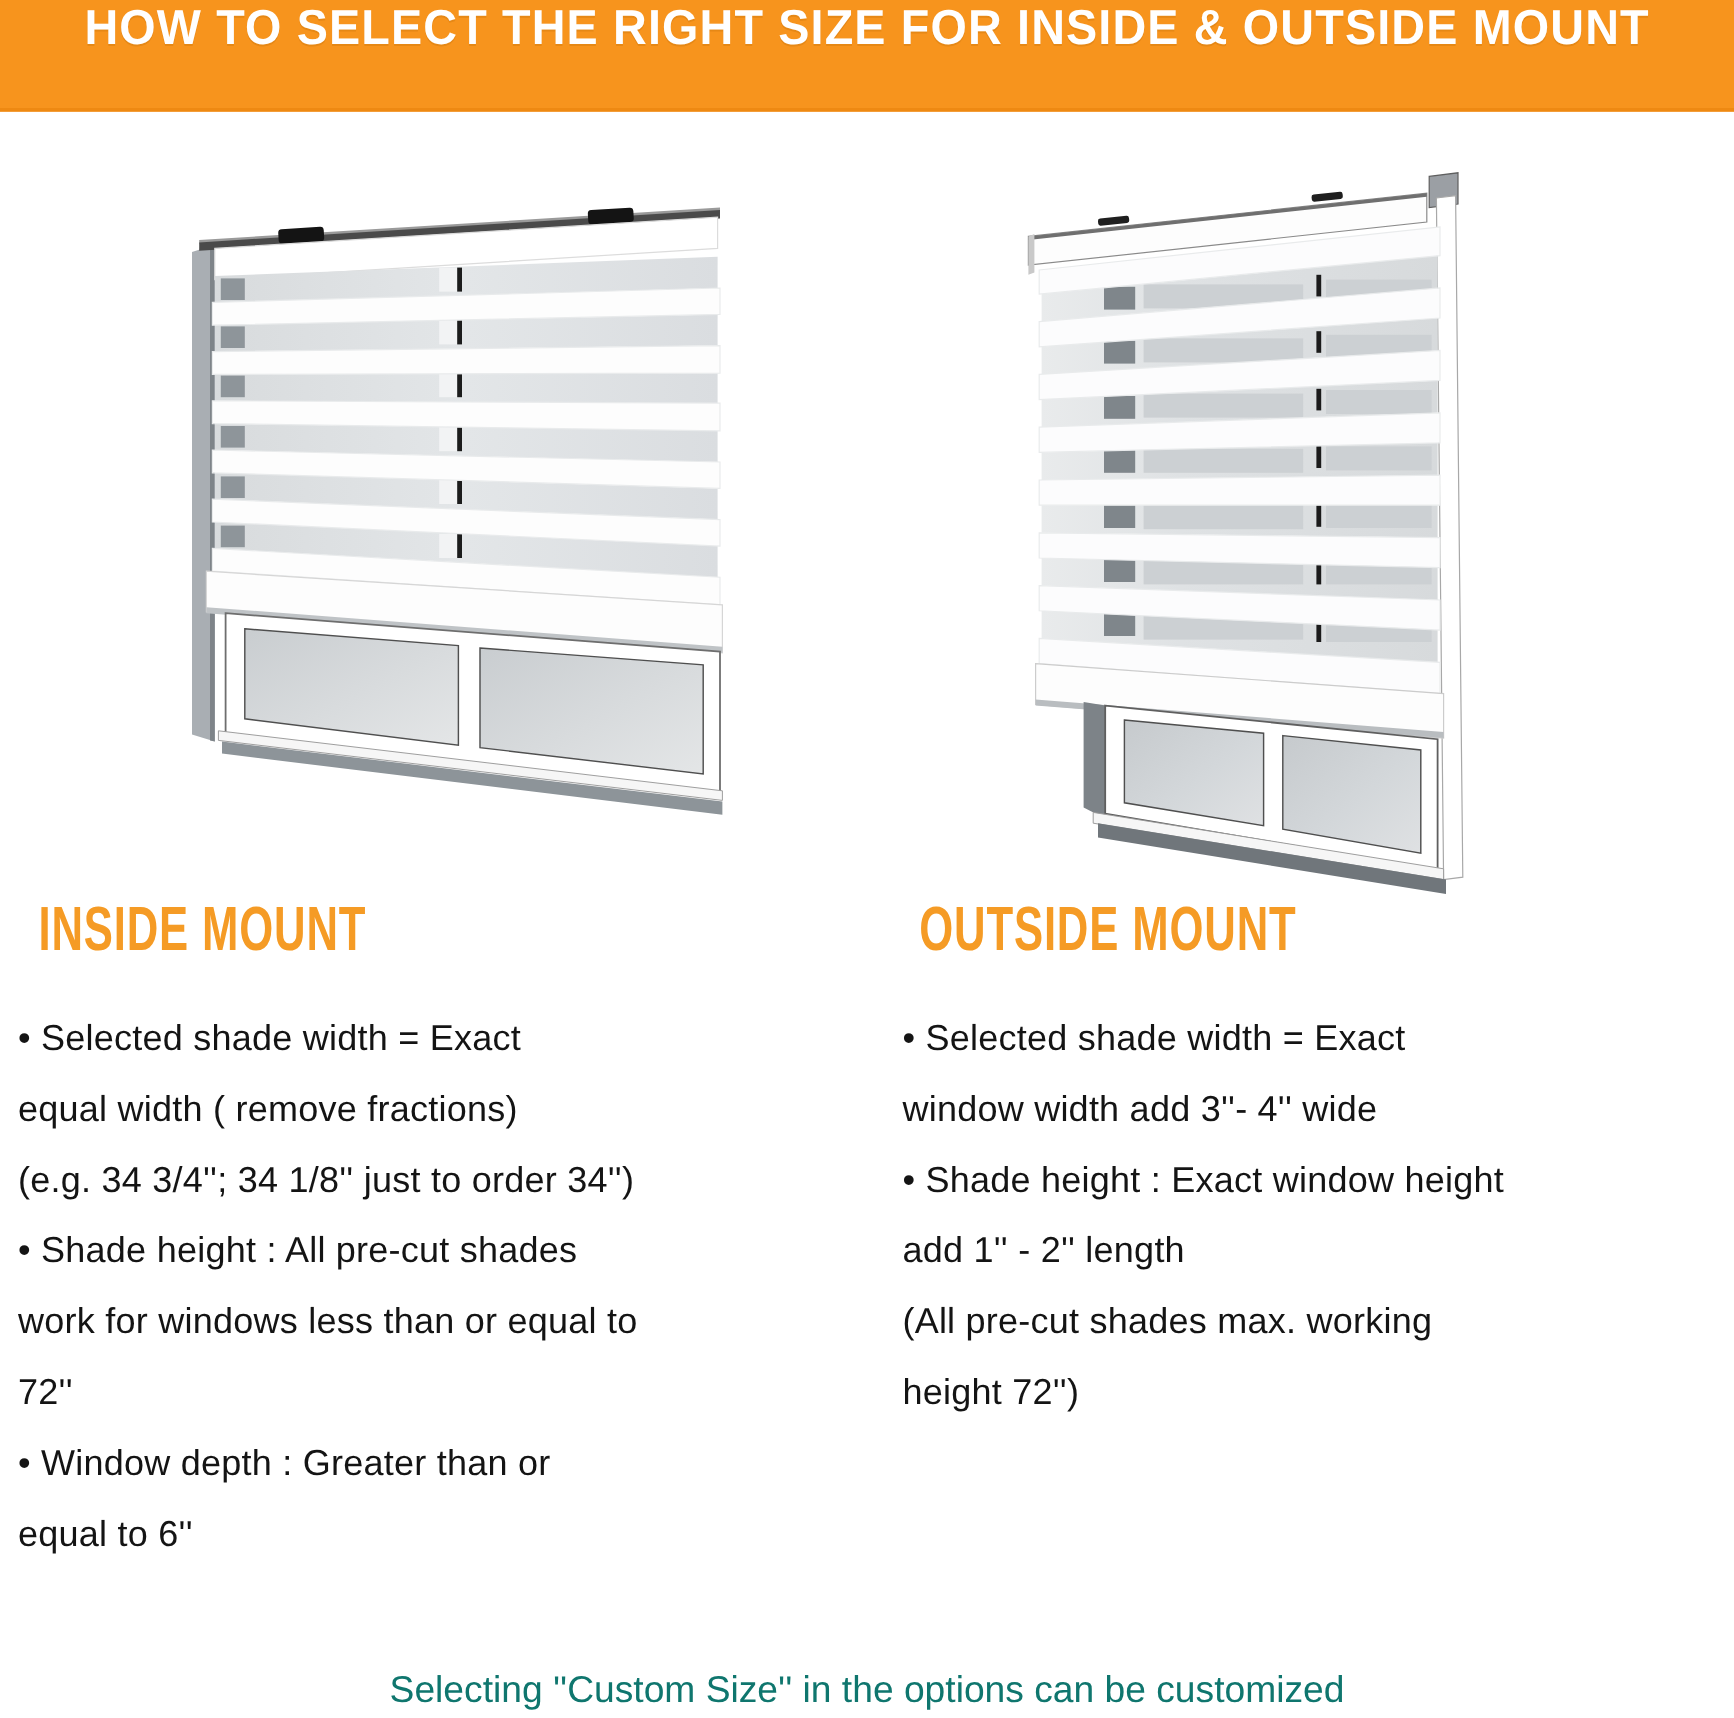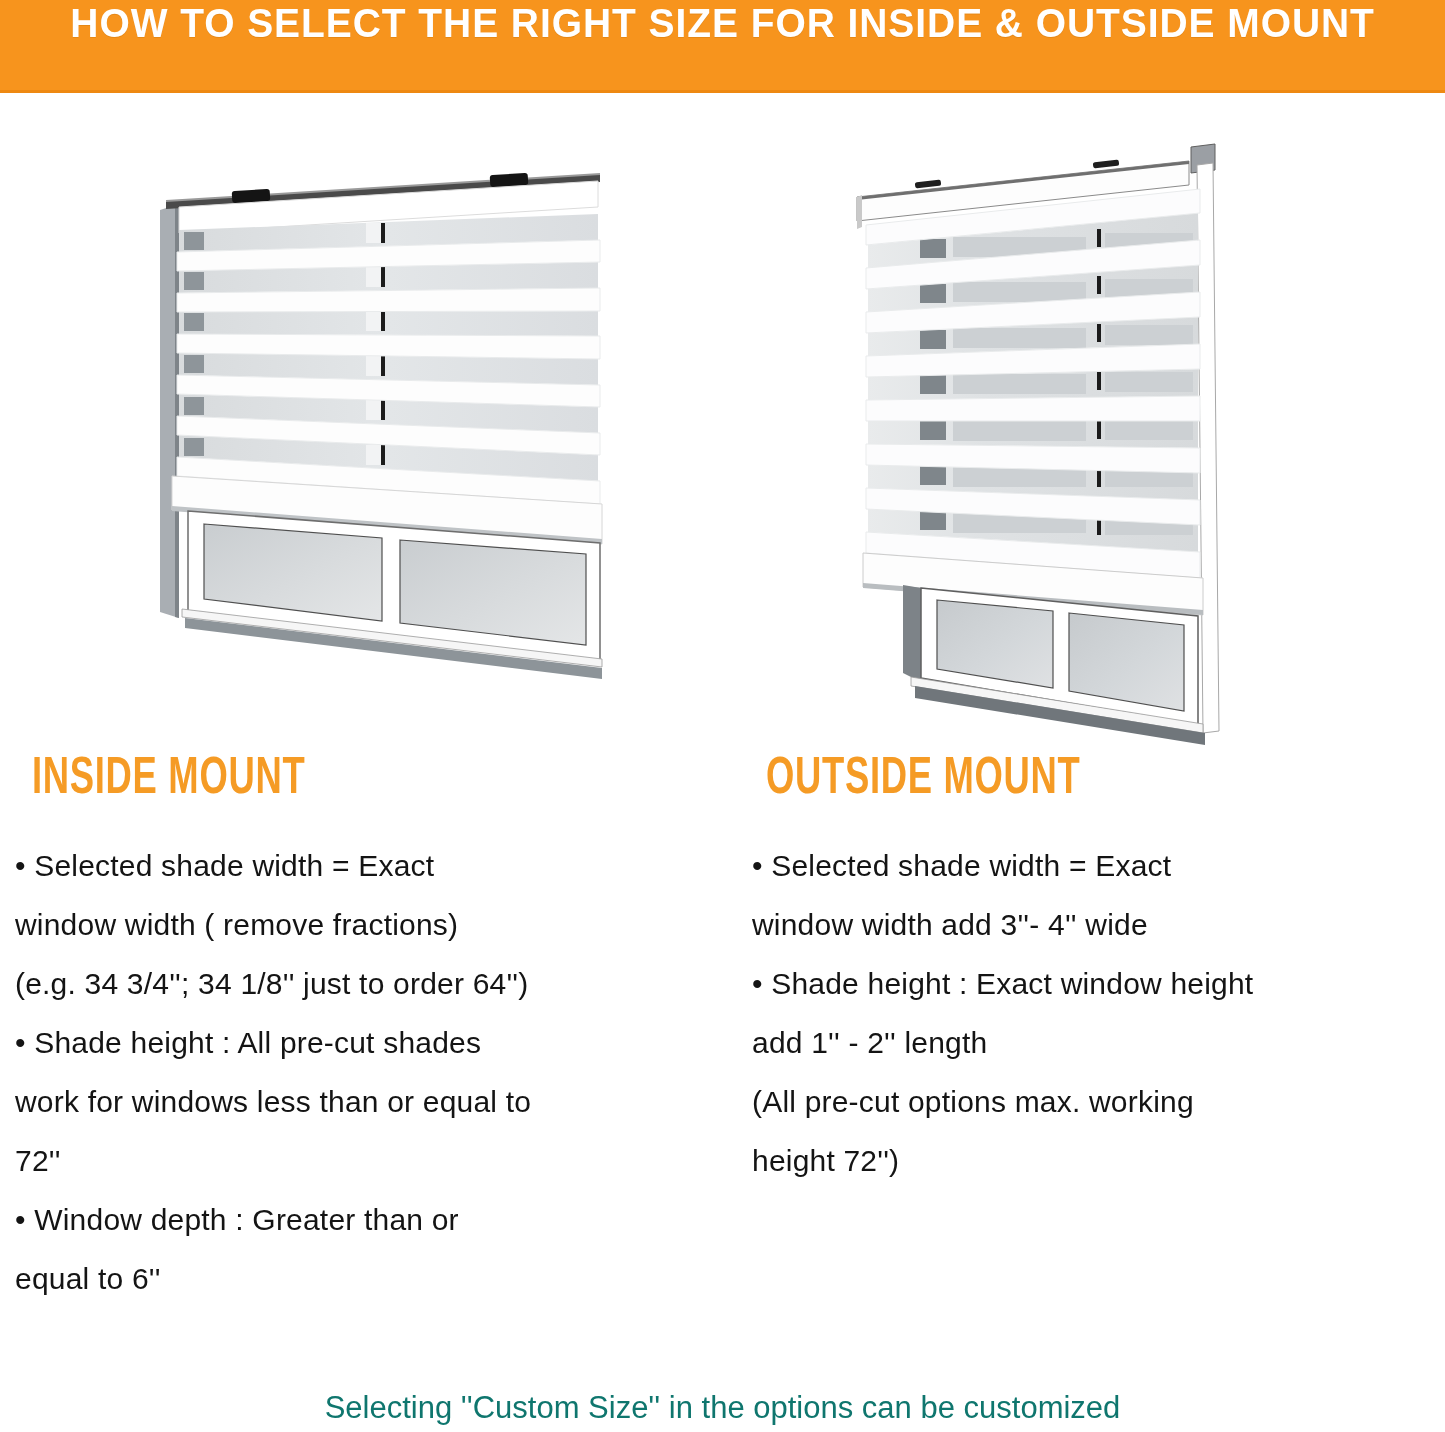--- a/index.html
+++ b/index.html
@@ -252,33 +252,33 @@
       <polygon points="58,544 350,591 350,600 58,553" fill="#f6f6f6" stroke="#9a9a9a" stroke-width="0.8"></polygon>
       <polygon points="62,553 352,600 352,612 62,565" fill="#70767b"></polygon>
     </g>
   </svg>
 
   <div class="mount-heading heading-inside" style="color: rgb(245, 155, 37);">INSIDE MOUNT</div>
   <div class="mount-heading heading-outside" style="color: rgb(245, 155, 37);">OUTSIDE MOUNT</div>
 
   <div class="col col-left" style="color: rgb(20, 20, 20);">
     <div>•  Selected shade width = Exact</div>
-    <div>window width ( remove fractions)</div>
-    <div>(e.g. 34 3/4''; 34 1/8'' just to order 64'')</div>
+    <div>equal width ( remove fractions)</div>
+    <div>(e.g. 34 3/4''; 34 1/8'' just to order 34'')</div>
     <div>•  Shade height : All pre-cut shades</div>
     <div>work for windows less than or equal to</div>
     <div>72''</div>
     <div>•  Window depth : Greater than or</div>
     <div>equal to 6''</div>
   </div>
 
   <div class="col col-right" style="color: rgb(20, 20, 20);">
     <div>•  Selected shade width = Exact</div>
     <div>window width add 3''- 4'' wide</div>
     <div>•  Shade height : Exact window height</div>
     <div>add 1'' - 2'' length</div>
-    <div>(All pre-cut options max. working</div>
+    <div>(All pre-cut shades max. working</div>
     <div>height 72'')</div>
   </div>
 
   <div class="footer-note" style="color: #0f766e;">Selecting ''Custom Size'' in the options can be customized</div>
 
 </div>
 
 </body></html>

